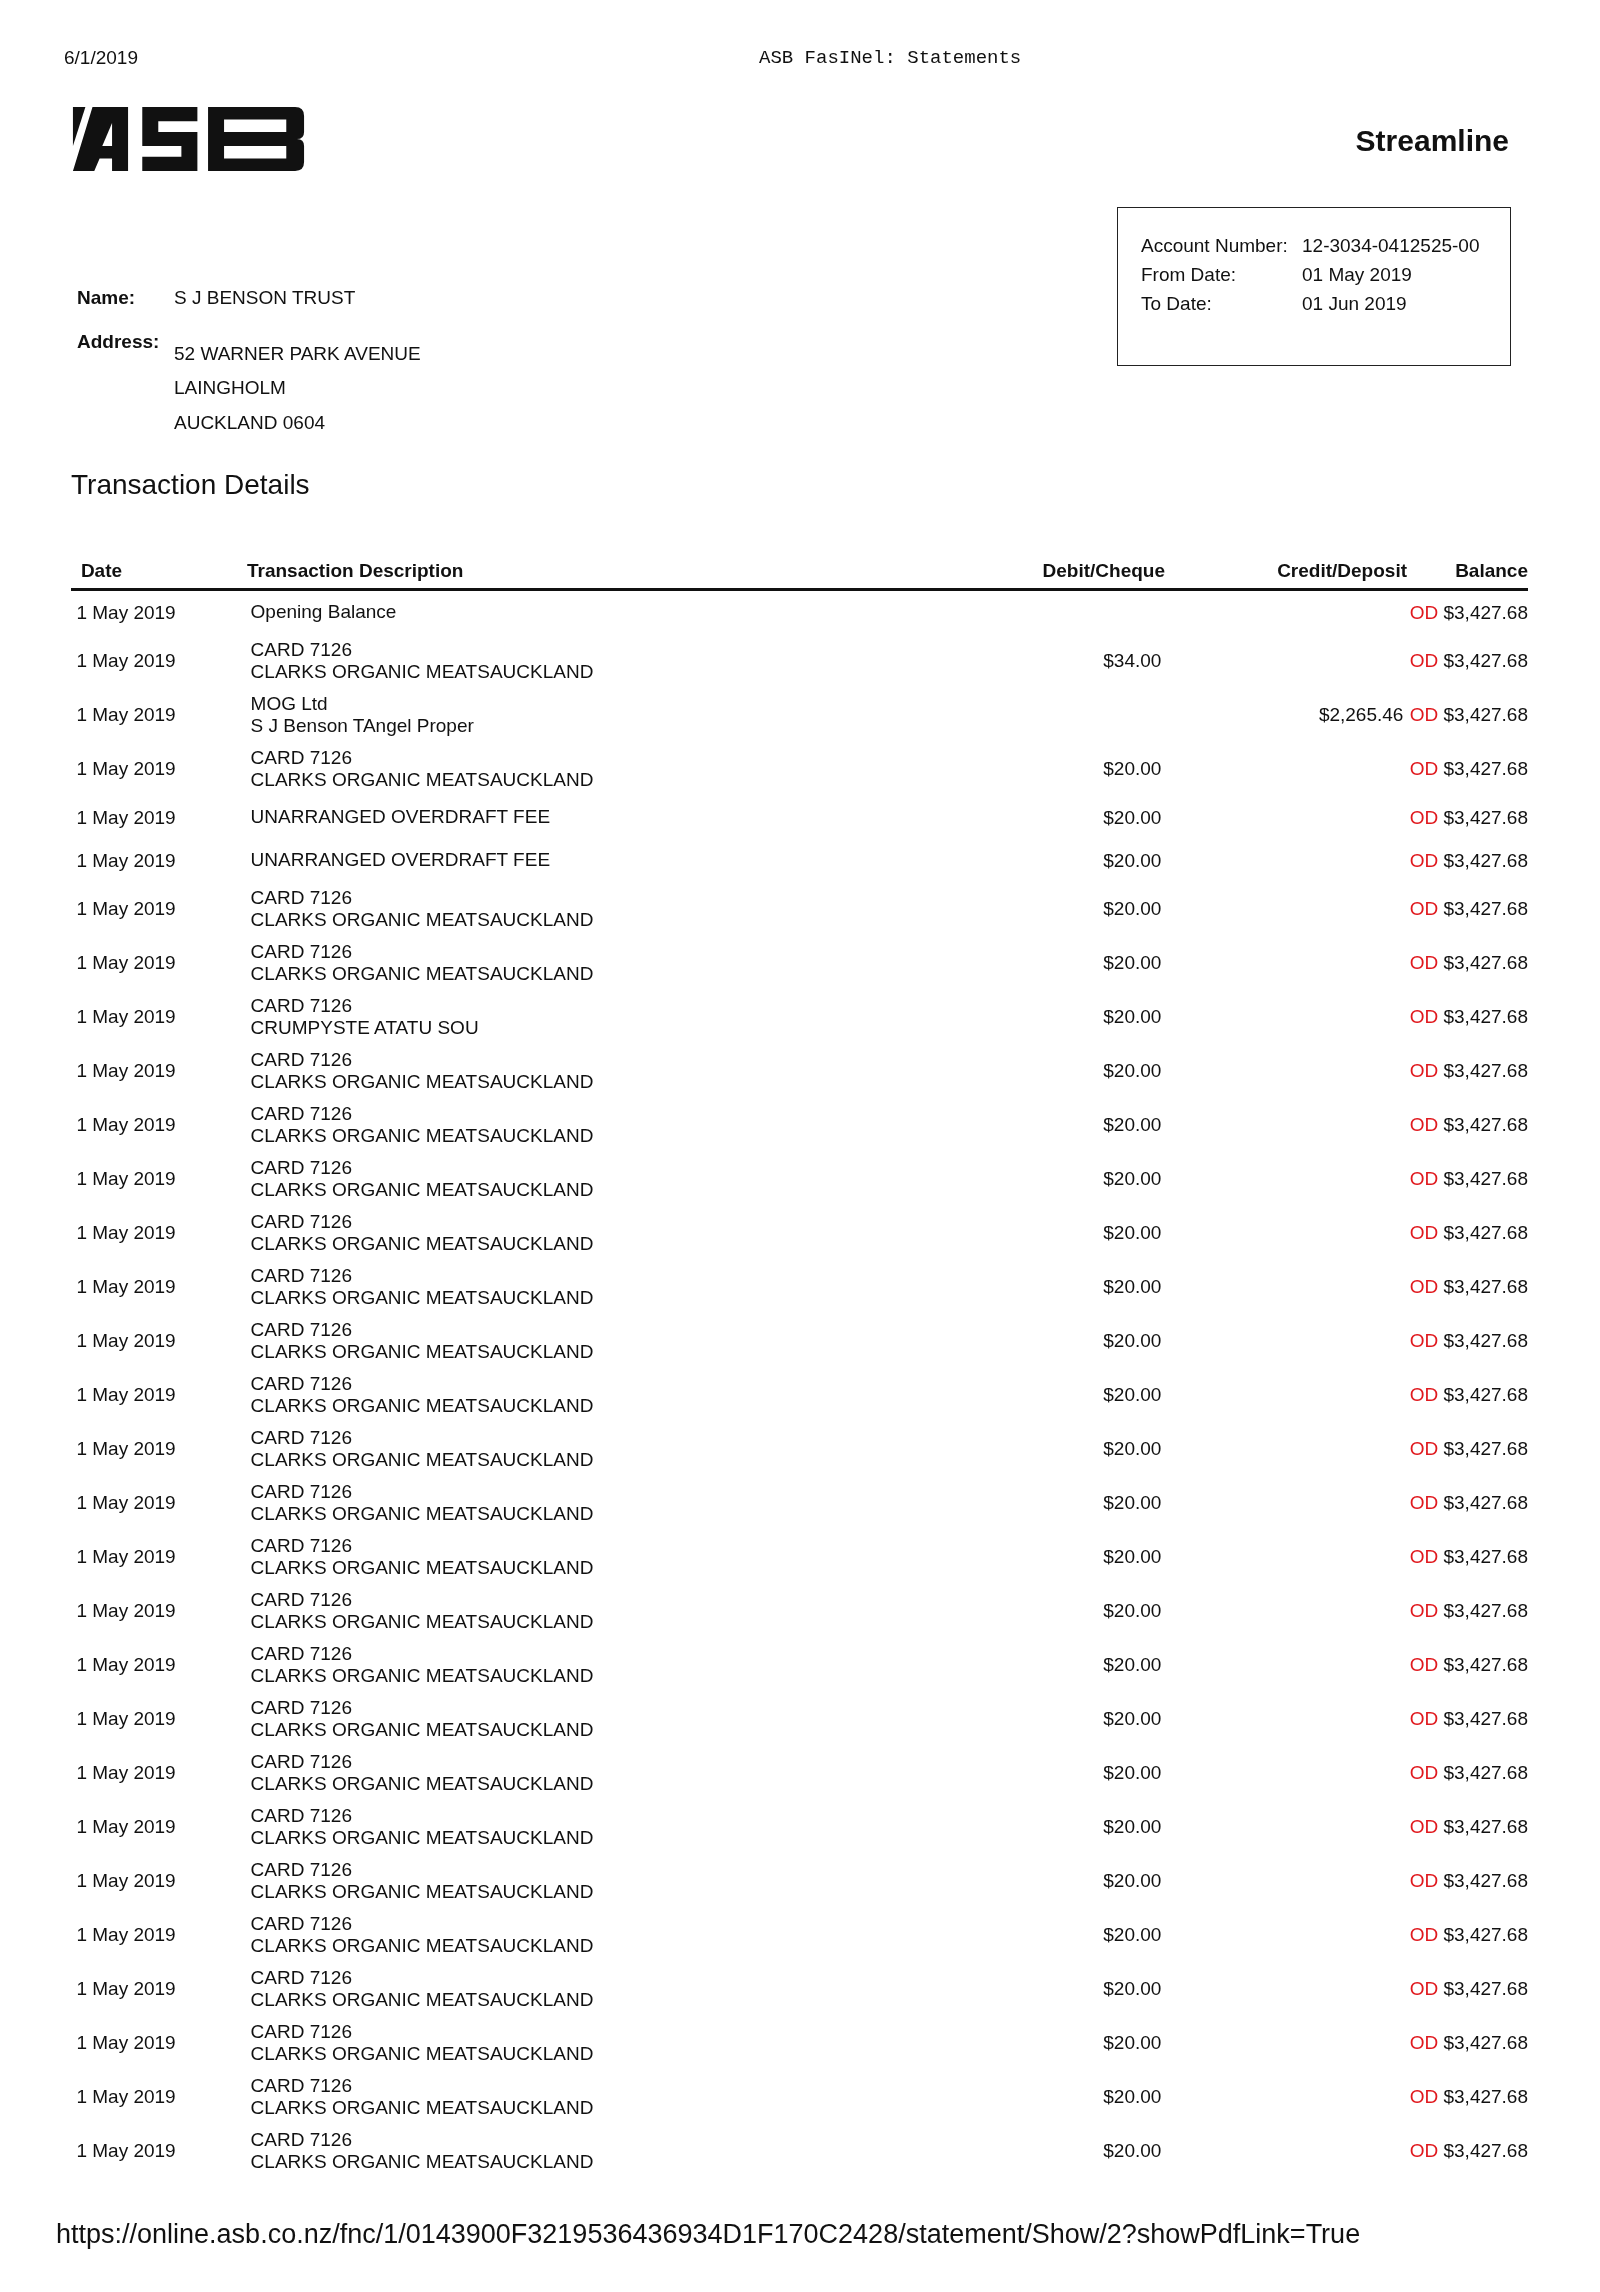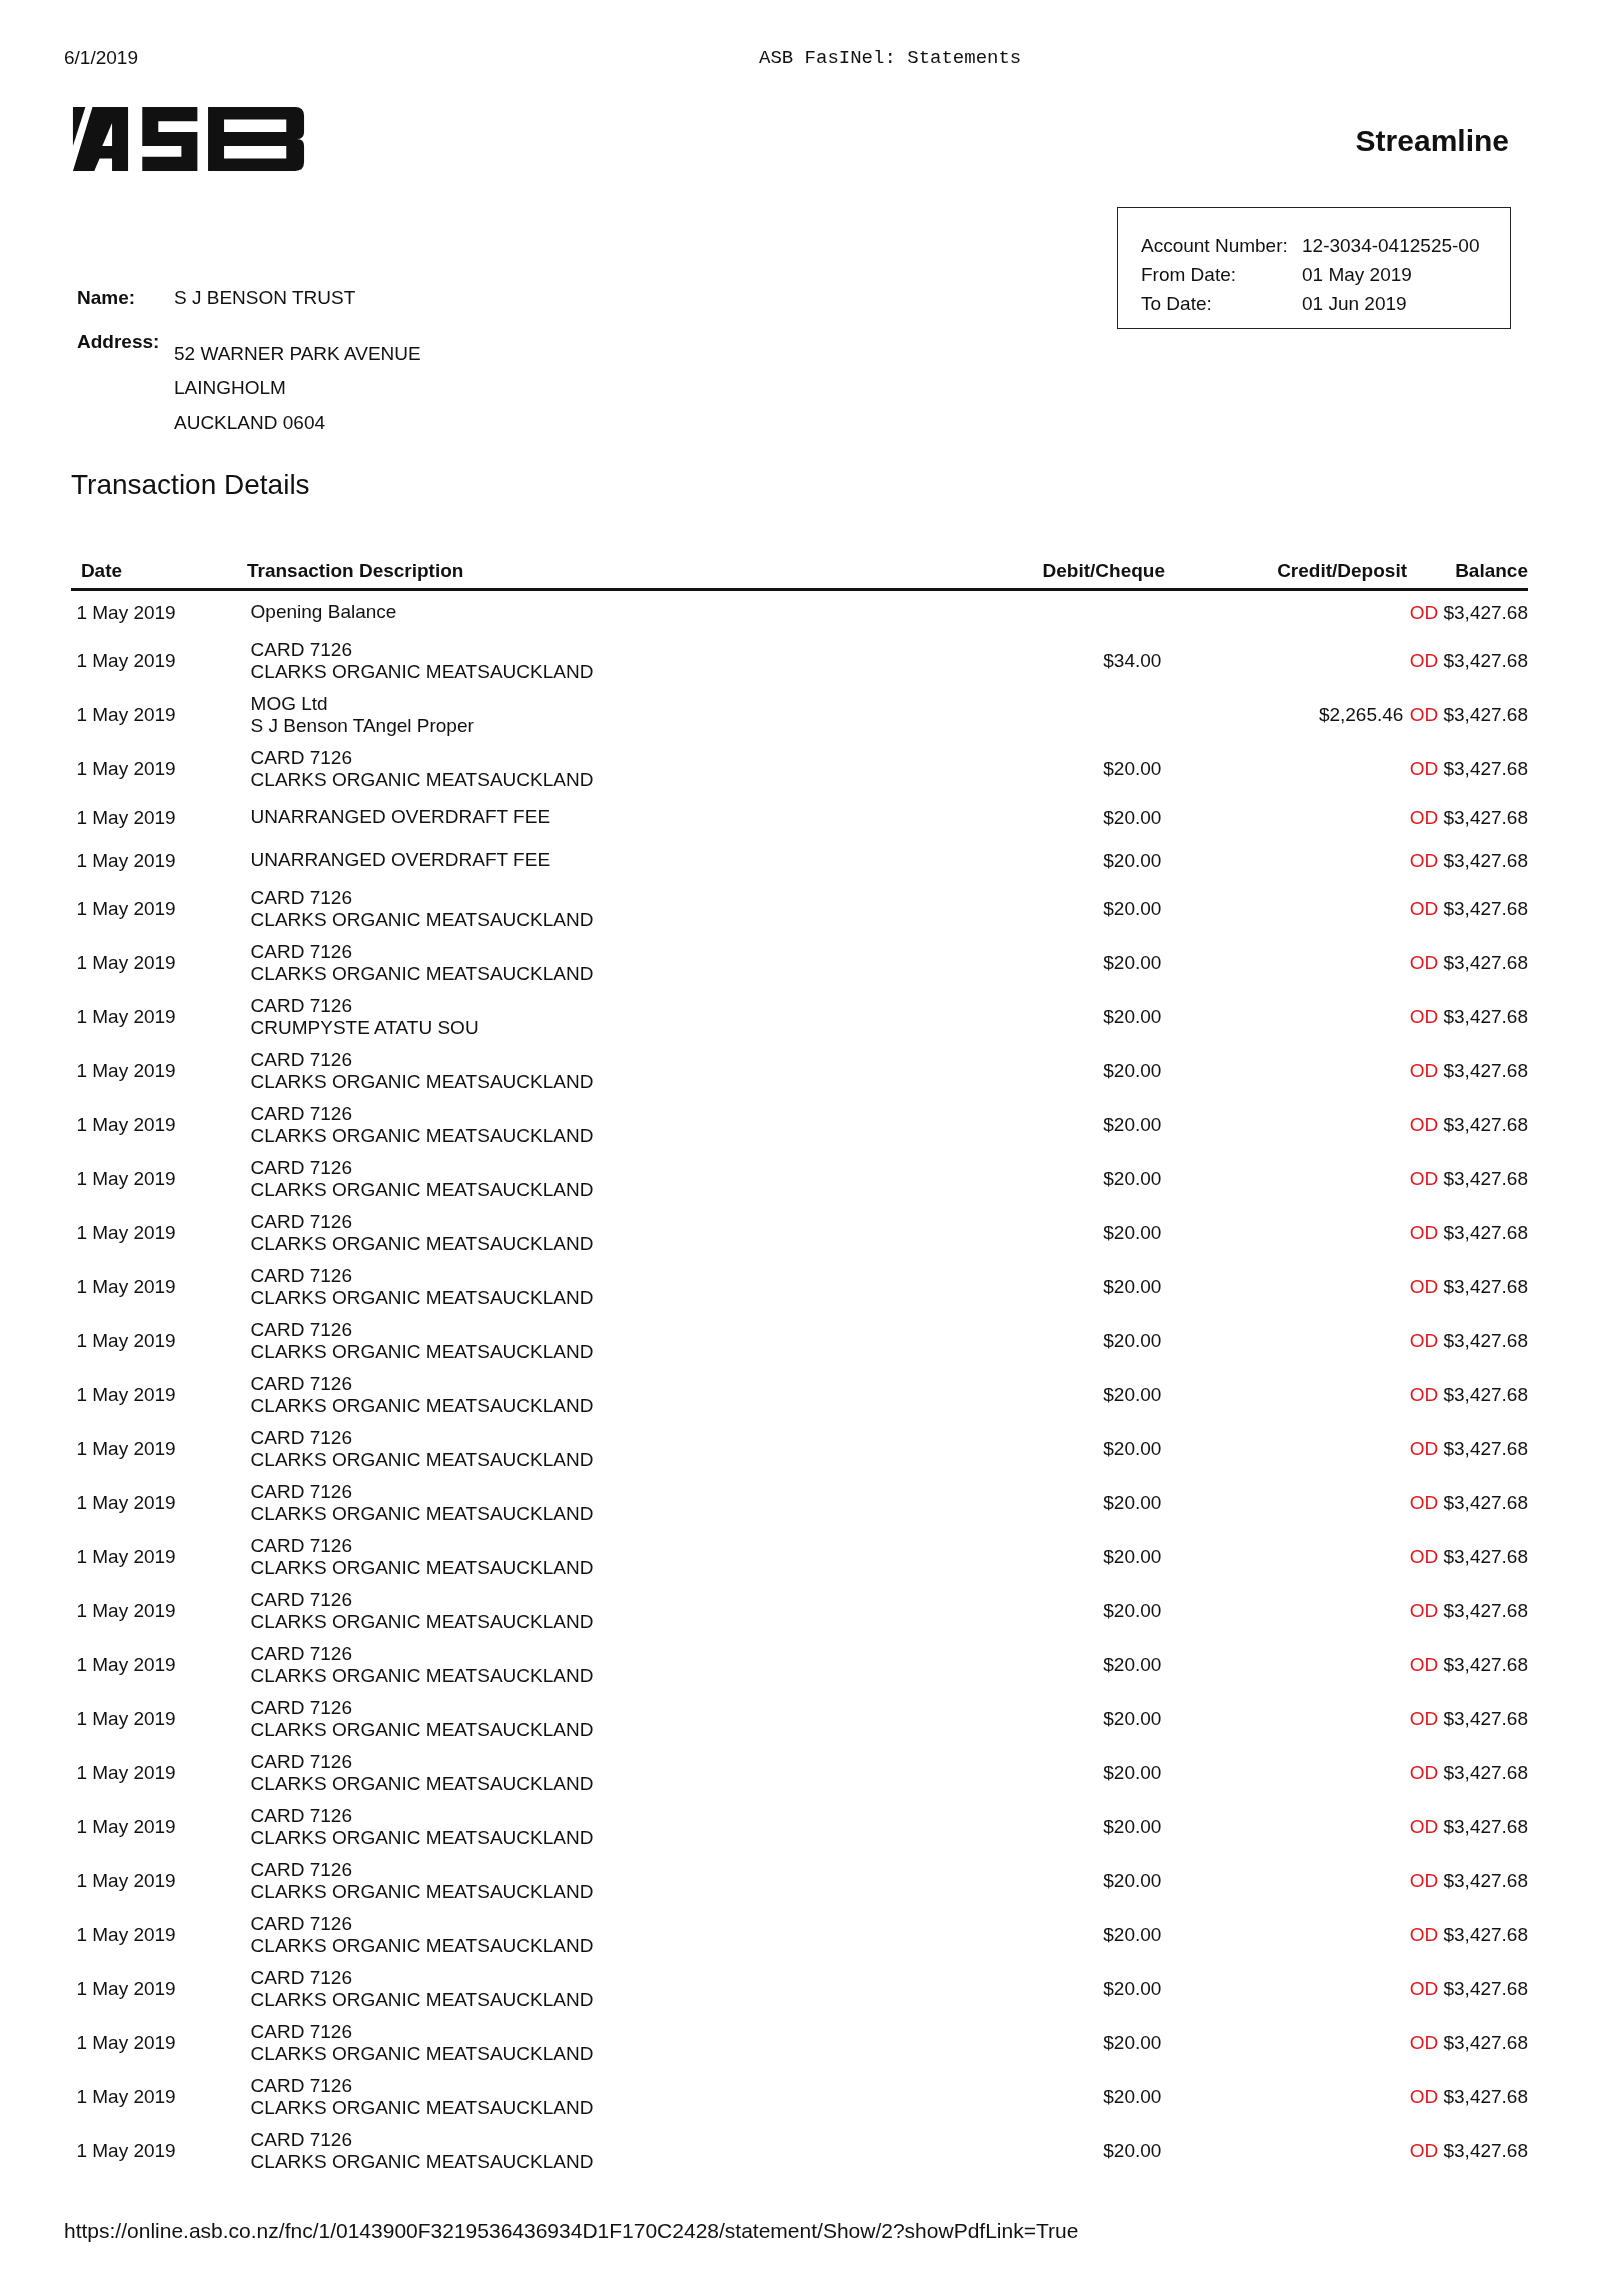--- a/index.html
+++ b/index.html
@@ -5,21 +5,21 @@
     * { box-sizing: border-box; margin: 0; padding: 0; }
     html, body { width: 1600px; height: 2293px; background: #ffffff; }
     body { position: relative; font-family: "Liberation Sans", sans-serif; color: #111; overflow: hidden; }
 
     .print-date { position: absolute; left: 64px; top: 47px; font-size: 19px; }
     .print-title { position: absolute; left: 759px; top: 47px; font-size: 19px; font-family: Liberation Mono, monospace; }
 
     .logo { position: absolute; left: 72px; top: 107px; width: 233px; height: 64px; }
     .product { position: absolute; right: 91px; top: 124px; font-size: 30px; font-weight: bold; }
 
-    .acct-box { position: absolute; left: 1117px; top: 207px; width: 394px; height: 122px; border: 1.8px solid #222; padding: 23px 0 0 23px; }
+    .acct-box { position: absolute; left: 1117px; top: 207px; width: 394px; height: 159px; border: 1.8px solid #222; padding: 23px 0 0 23px; }
     .acct-row { display: flex; font-size: 19px; line-height: 29px; }
     .acct-label { width: 161px; }
 
     .party { position: absolute; left: 77px; font-size: 19px; display: flex; }
     .party-label { width: 97px; font-weight: bold; }
     .party.name { top: 287px; }
     .party.addr { top: 331px; }
     .addr-lines div { line-height: 22.4px; margin-top: 12px; }
 
     .section-title { position: absolute; left: 71px; top: 469px; font-size: 28px; font-weight: normal; }
@@ -33,21 +33,21 @@
     .col-bal { width: 121px; text-align: right; }
 
     .trow { display: flex; align-items: center; font-size: 19px; height: 54px; }
     .trow.single { height: 43px; }
     .trow .col-date { padding-left: 5.4px; }
     .trow .col-desc { padding-left: 3.6px; line-height: 22.4px; }
     .trow .col-debit { padding-right: 3.6px; }
     .trow .col-credit { padding-right: 3.6px; }
     .od { color: #e0191e; }
 
-    .footer-url { position: absolute; left: 64px; top: 2219px; font-size: 21px; }
+    .footer-url { position: absolute; left: 56px; top: 2219px; font-size: 27px; }
   </style>
 </head>
 <body>
 
 <div class="print-date">6/1/2019</div>
 <div class="print-title">ASB FasINel: Statements</div>
 
 <div class="logo">
   <svg width="233" height="64" viewBox="0 0 260 72">
     <polygon points="0,72 22,0 62,0 62,72 44,72 44,58 30,58 24,72" fill="#111"></polygon>

